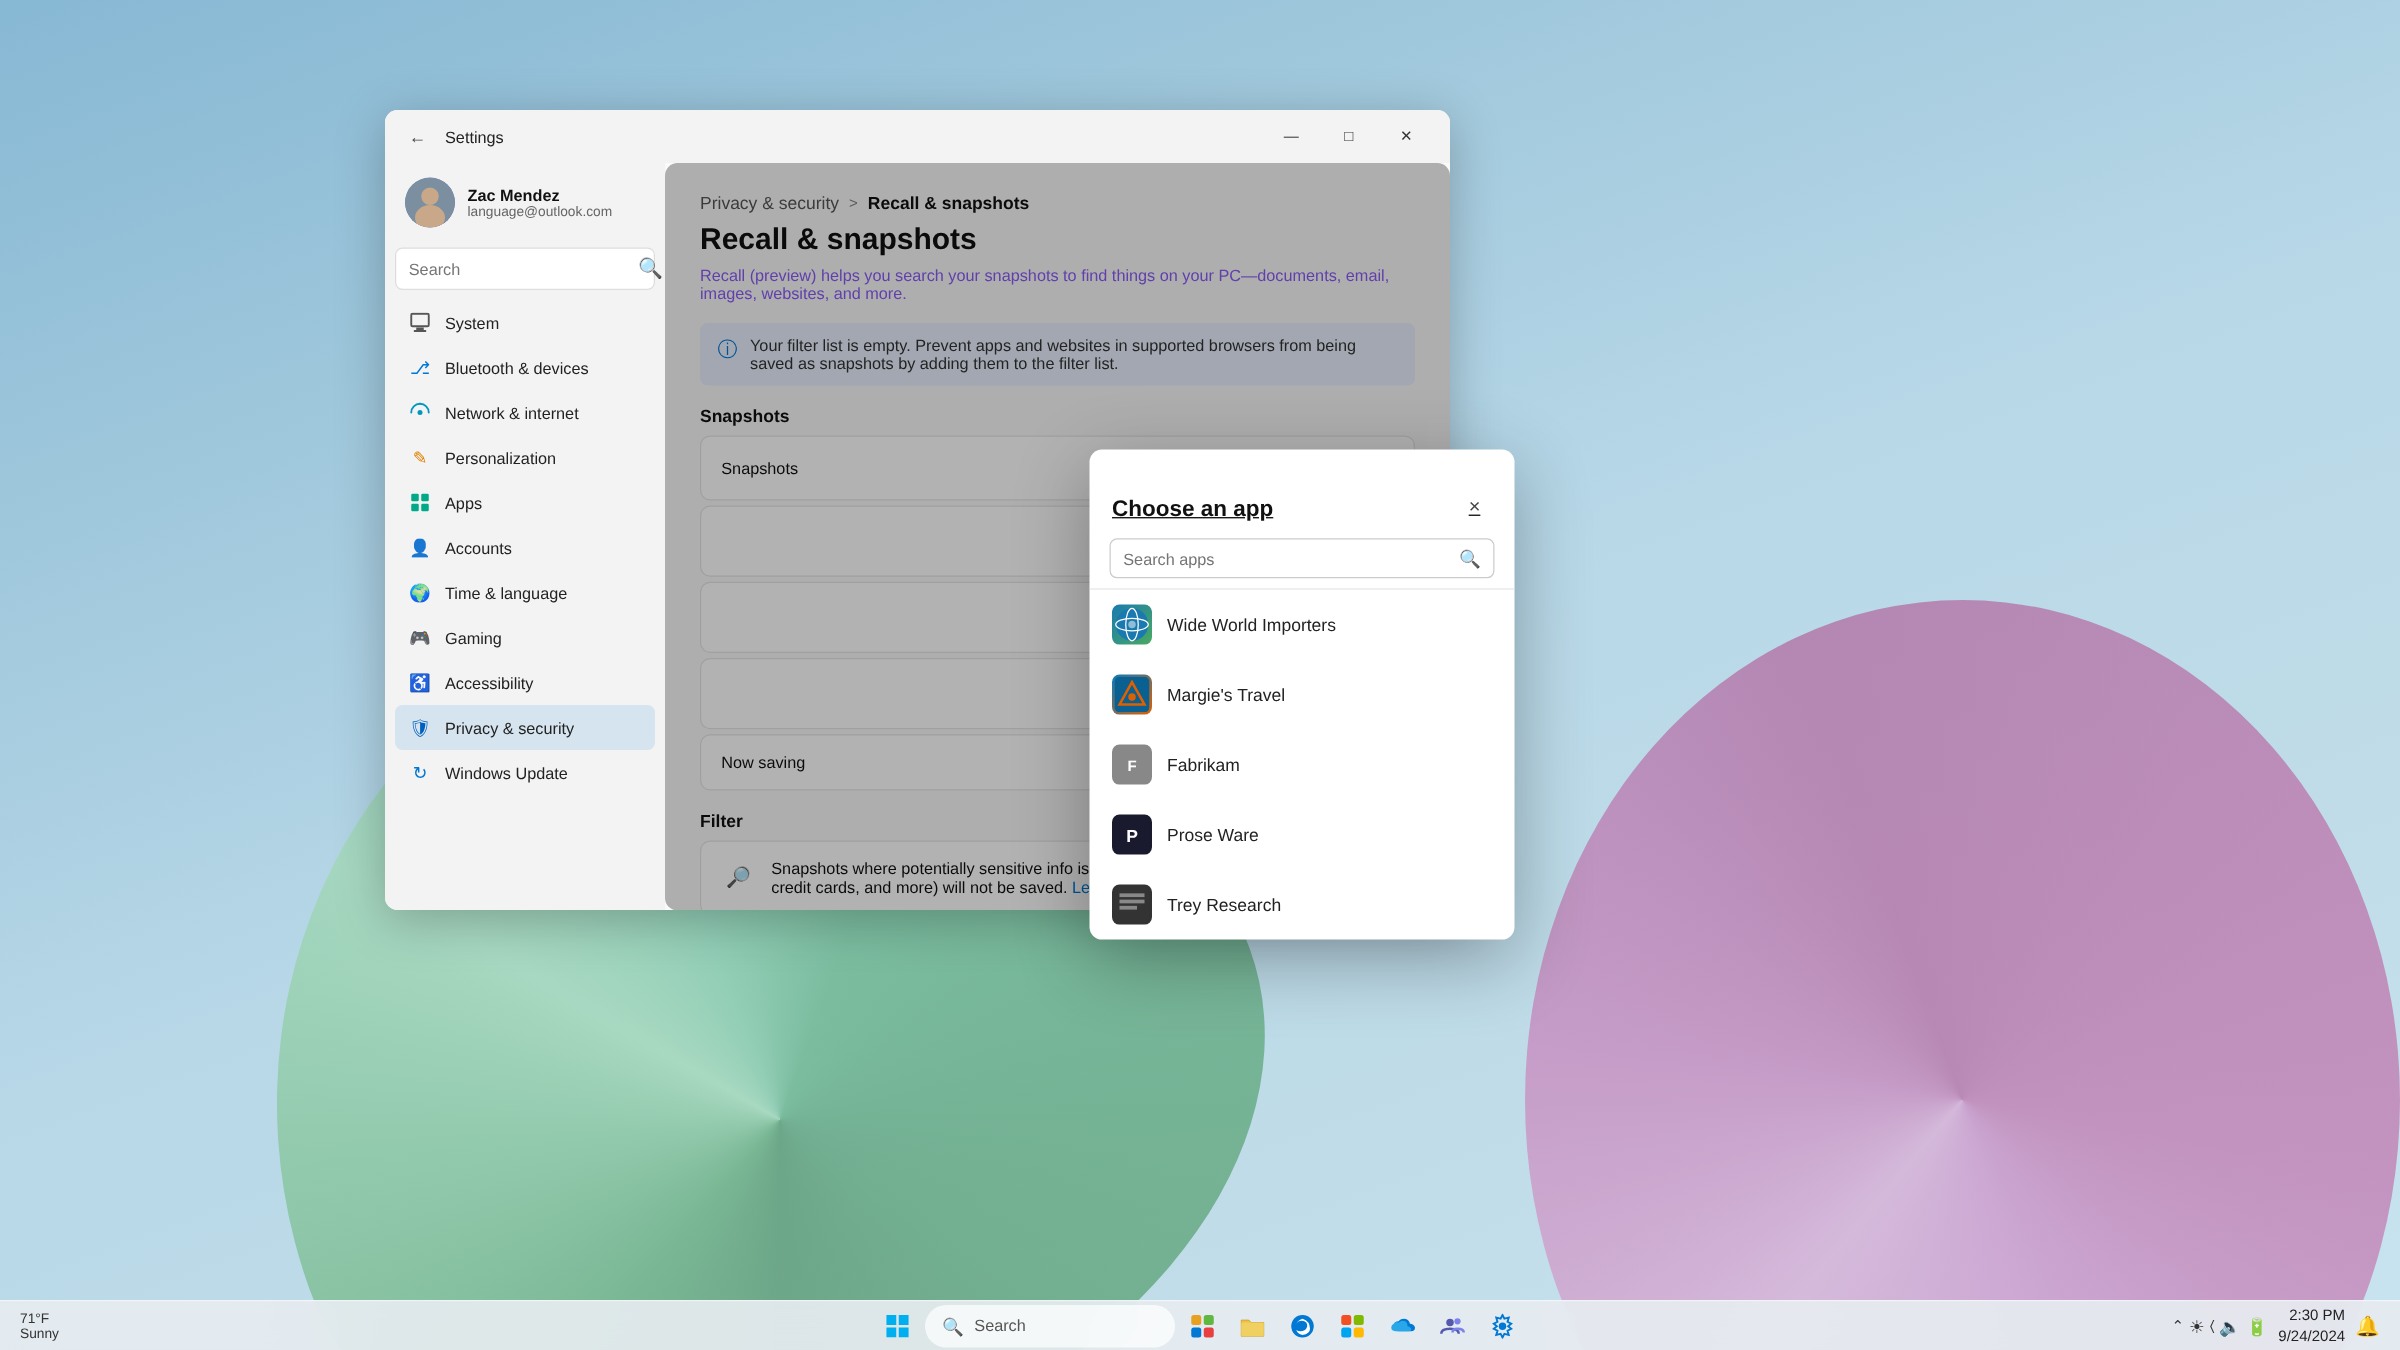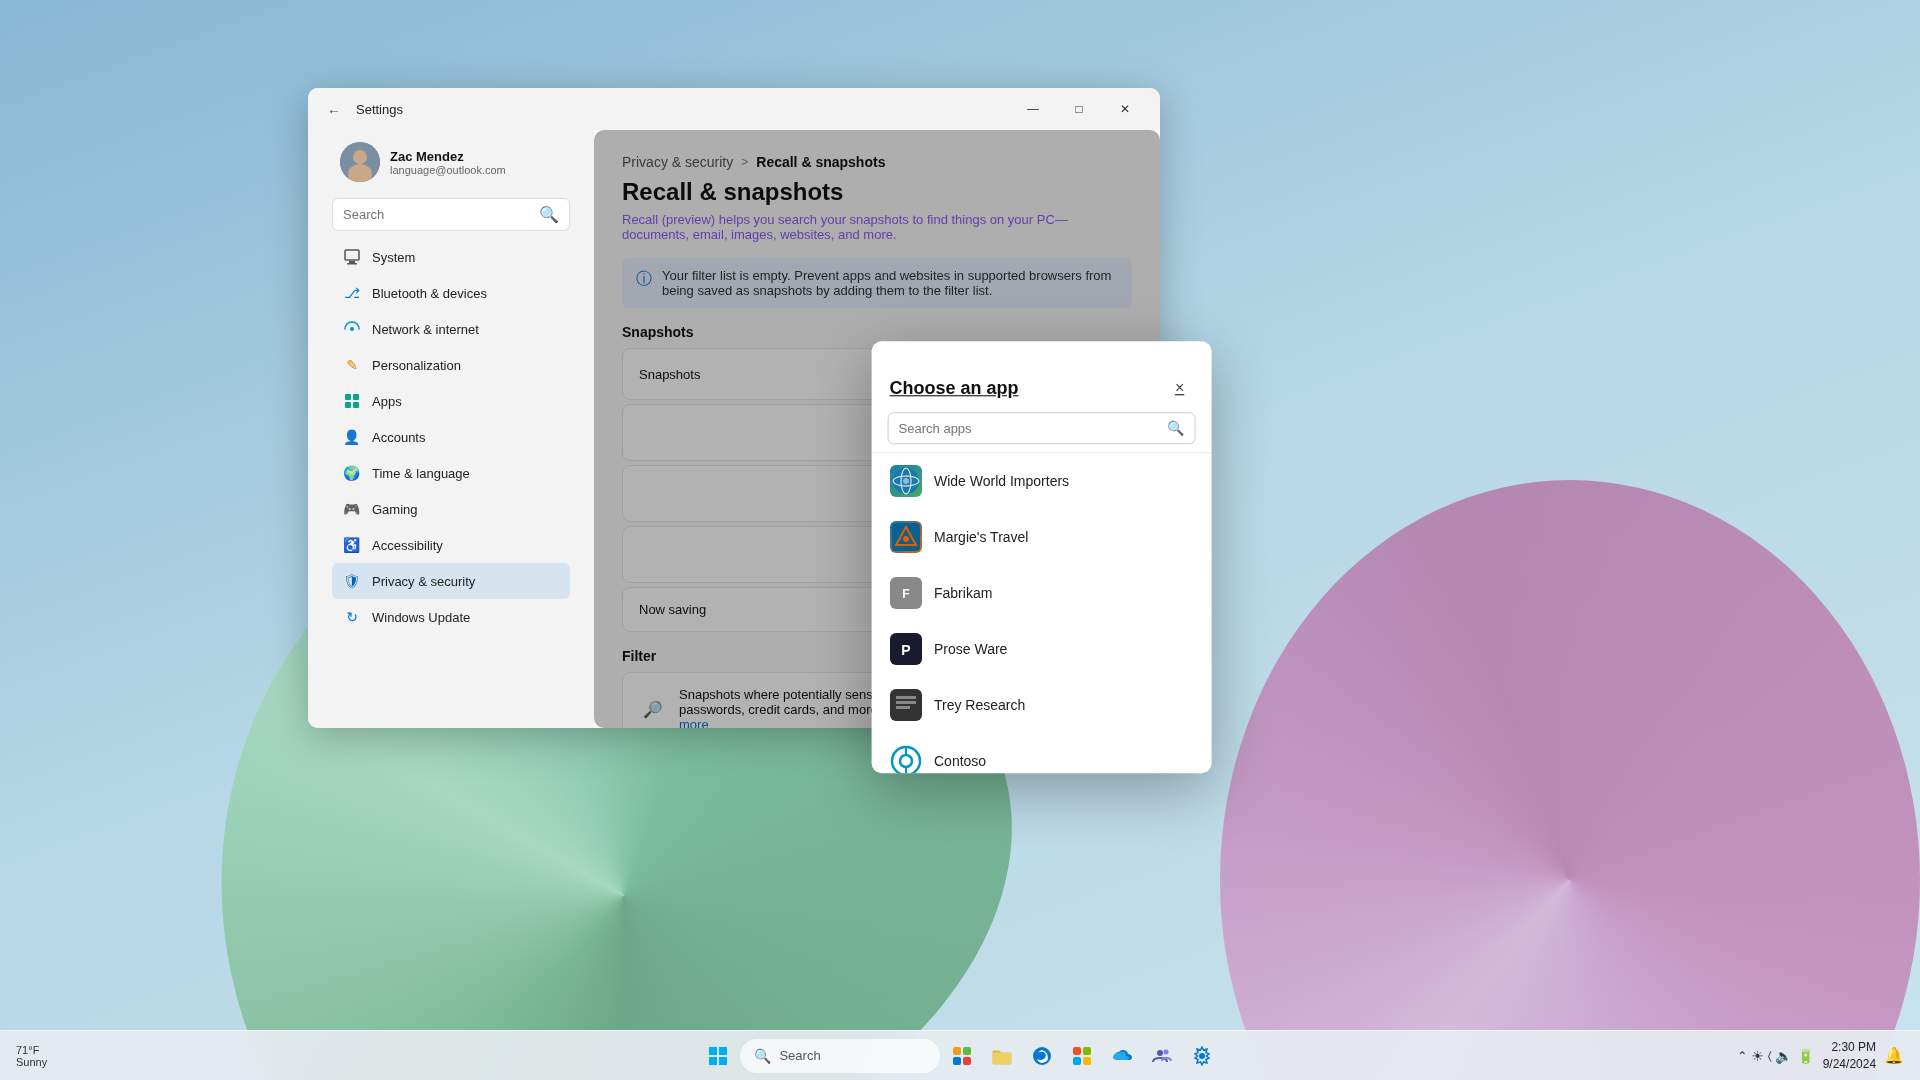--- a/index.html
+++ b/index.html
@@ -39,21 +39,21 @@
       border-radius: 50%;
       opacity: 0.6;
     }
 
     
     .taskbar {
       position: absolute;
       bottom: 0;
       left: 0;
       right: 0;
-      height: 50px;
+      height: 40px;
       background: rgba(230, 235, 240, 0.92);
       backdrop-filter: blur(20px);
       display: flex;
       align-items: center;
       justify-content: space-between;
       padding: 0 16px;
       z-index: 100;
       border-top: 1px solid rgba(255,255,255,0.5);
     }
     .taskbar-left {
@@ -176,25 +176,25 @@
 
     
     .window-body {
       display: flex;
       flex: 1;
       overflow: hidden;
     }
 
     
     .sidebar {
-      width: 286px;
+      width: 224px;
       background: #f3f3f3;
       display: flex;
       flex-direction: column;
-      padding: 0 24px;
+      padding: 0 8px;
       overflow-y: auto;
       flex-shrink: 0;
     }
     .sidebar-user {
       display: flex;
       align-items: center;
       gap: 10px;
       padding: 12px 8px 16px;
     }
     .user-avatar {
@@ -680,31 +680,20 @@
         <svg width="28" height="28" viewBox="0 0 28 28">
           <rect width="28" height="28" rx="4" fill="#333"></rect>
           <rect x="4" y="10" width="20" height="3" fill="#888"></rect>
           <rect x="4" y="15" width="14" height="3" fill="#888"></rect>
           <rect x="4" y="5" width="20" height="3" fill="#888"></rect>
         </svg>
       </div>
       <span>Trey Research</span>
     </div>
 
-    <div class="app-item">
-      <div class="app-icon app-icon-con">
-        <svg width="32" height="32" viewBox="0 0 32 32">
-          <circle cx="16" cy="16" r="14" fill="none" stroke="#0098c0" stroke-width="2.5"></circle>
-          <circle cx="16" cy="16" r="6" fill="none" stroke="#0098c0" stroke-width="2.5"></circle>
-          <line x1="16" y1="2" x2="16" y2="10" stroke="#0098c0" stroke-width="2"></line>
-          <line x1="16" y1="22" x2="16" y2="30" stroke="#0098c0" stroke-width="2"></line>
-        </svg>
-      </div>
-      <span>Contoso</span>
-    </div>
 
   </div>
 </div>
 
 <div class="taskbar">
   <div class="taskbar-left">
     <div class="taskbar-weather">
       <span>71°F</span>
       <span>Sunny</span>
     </div>

